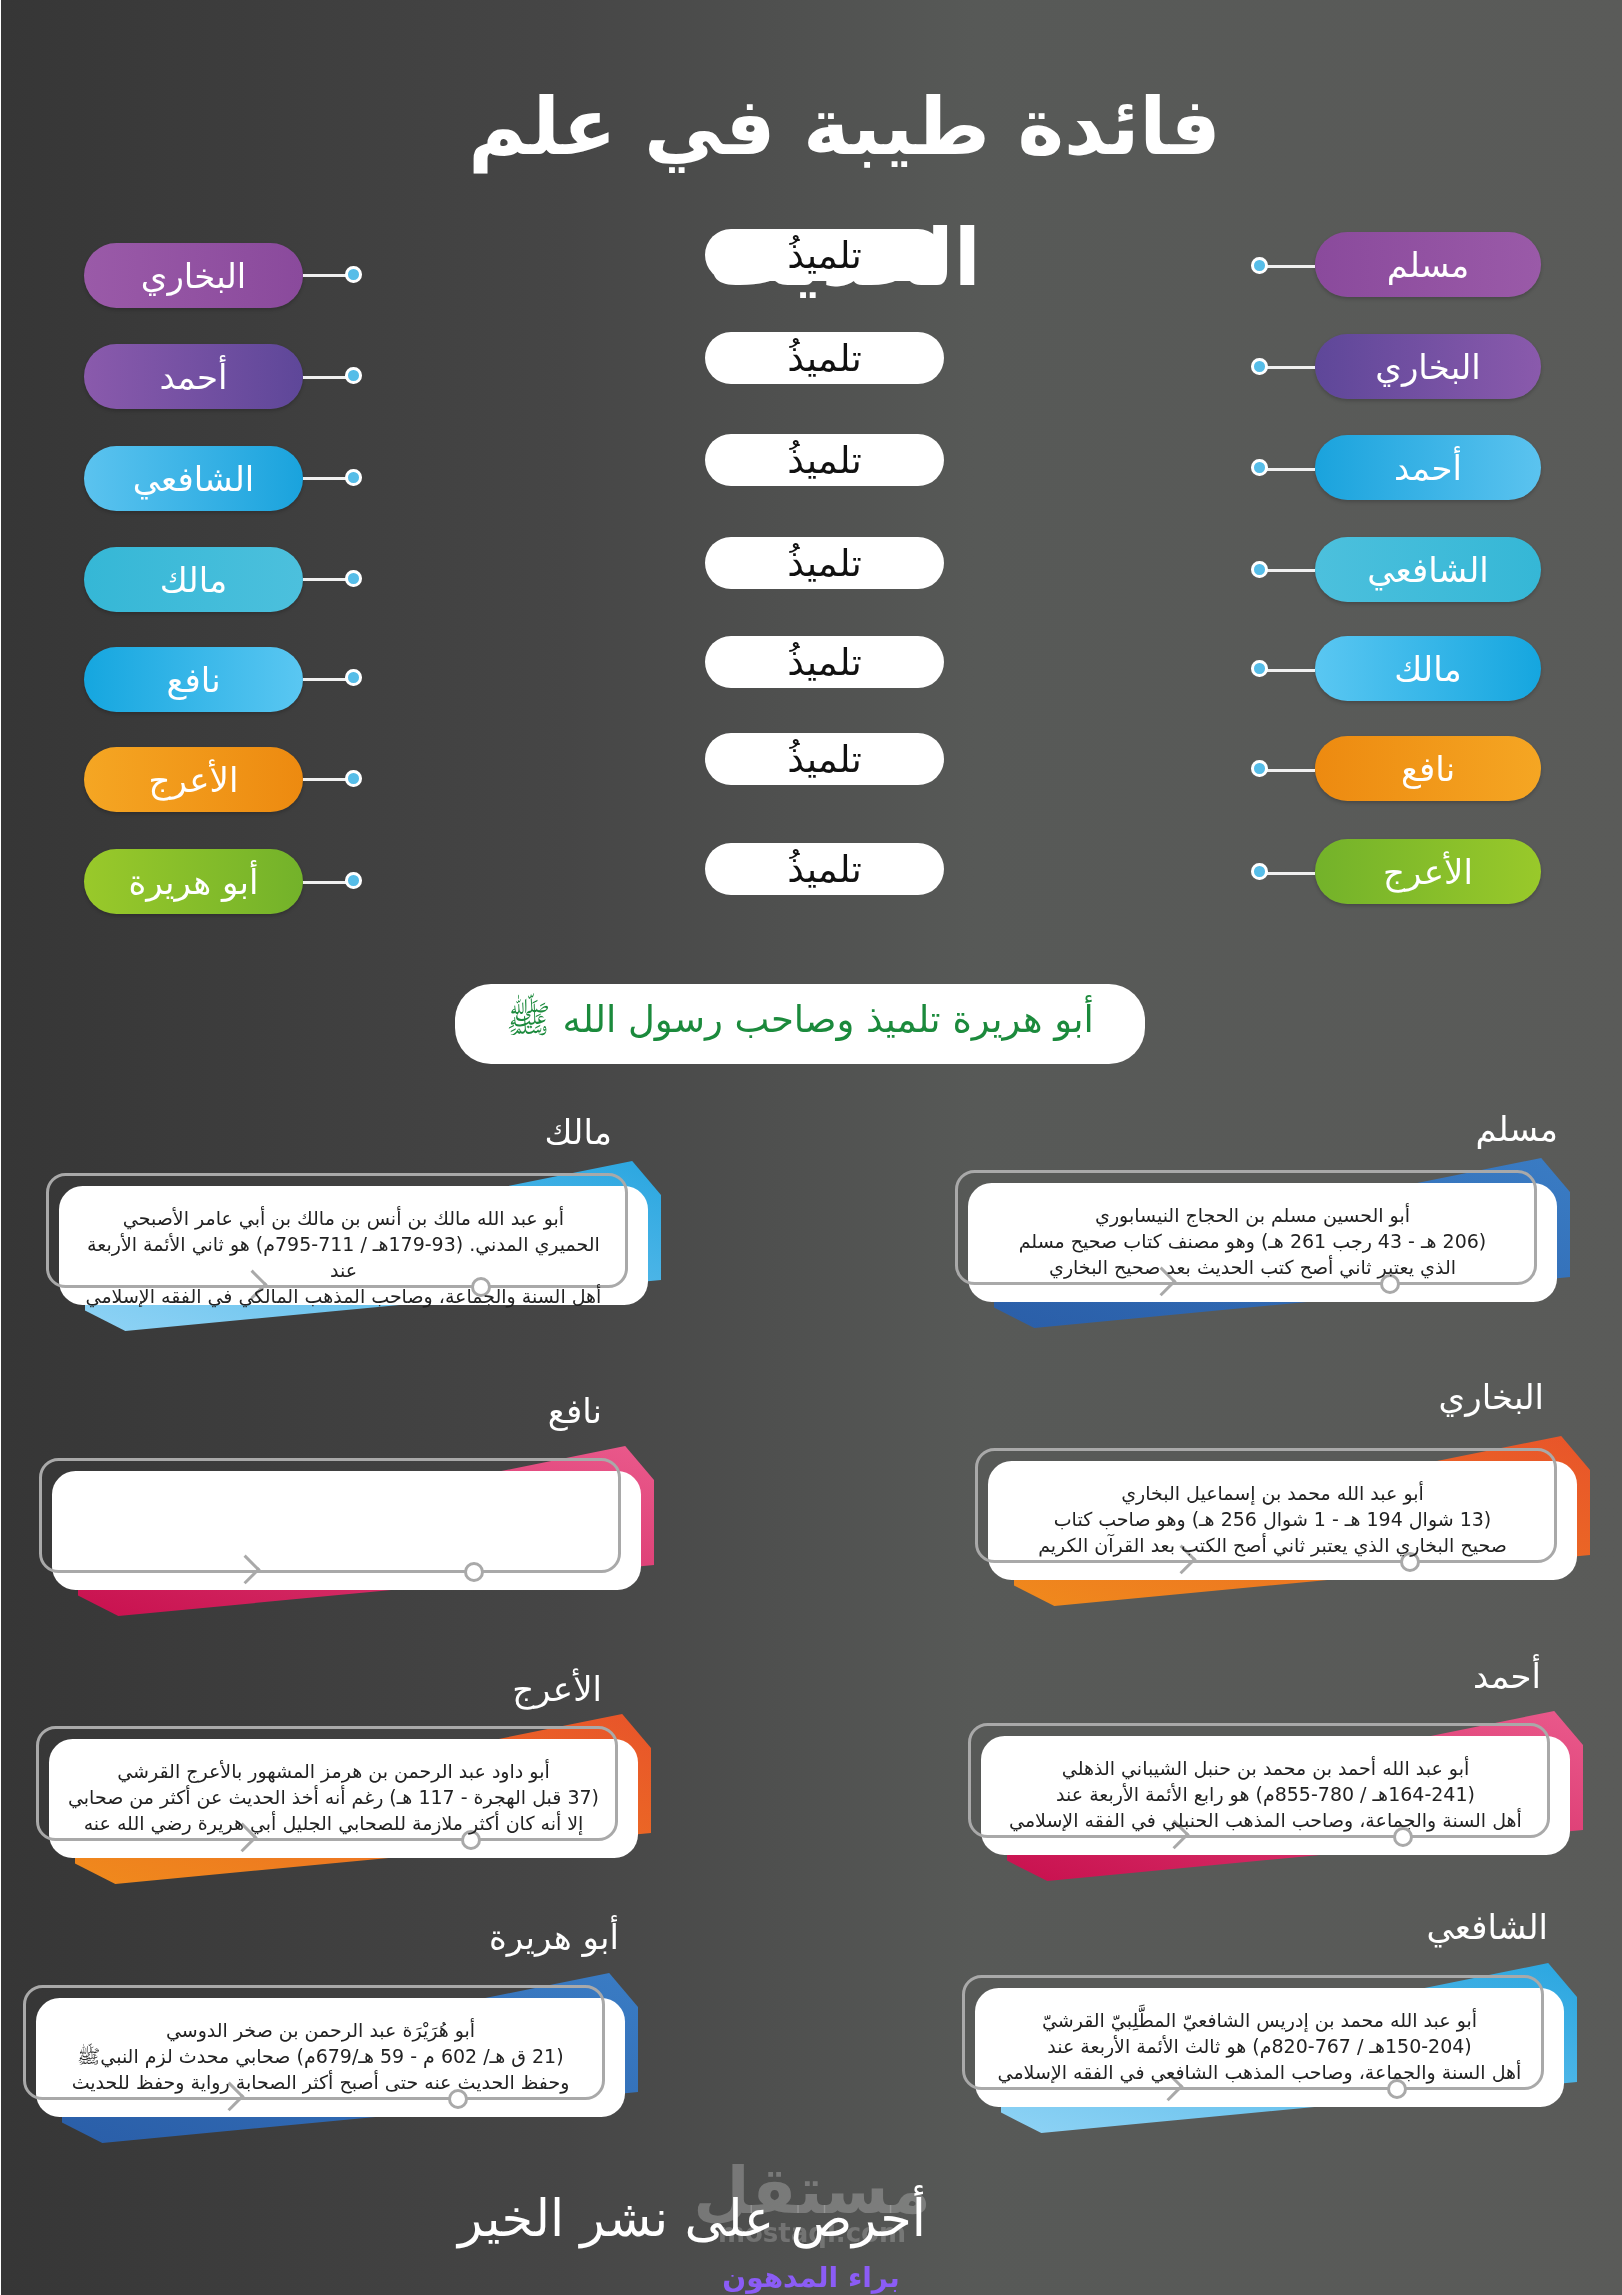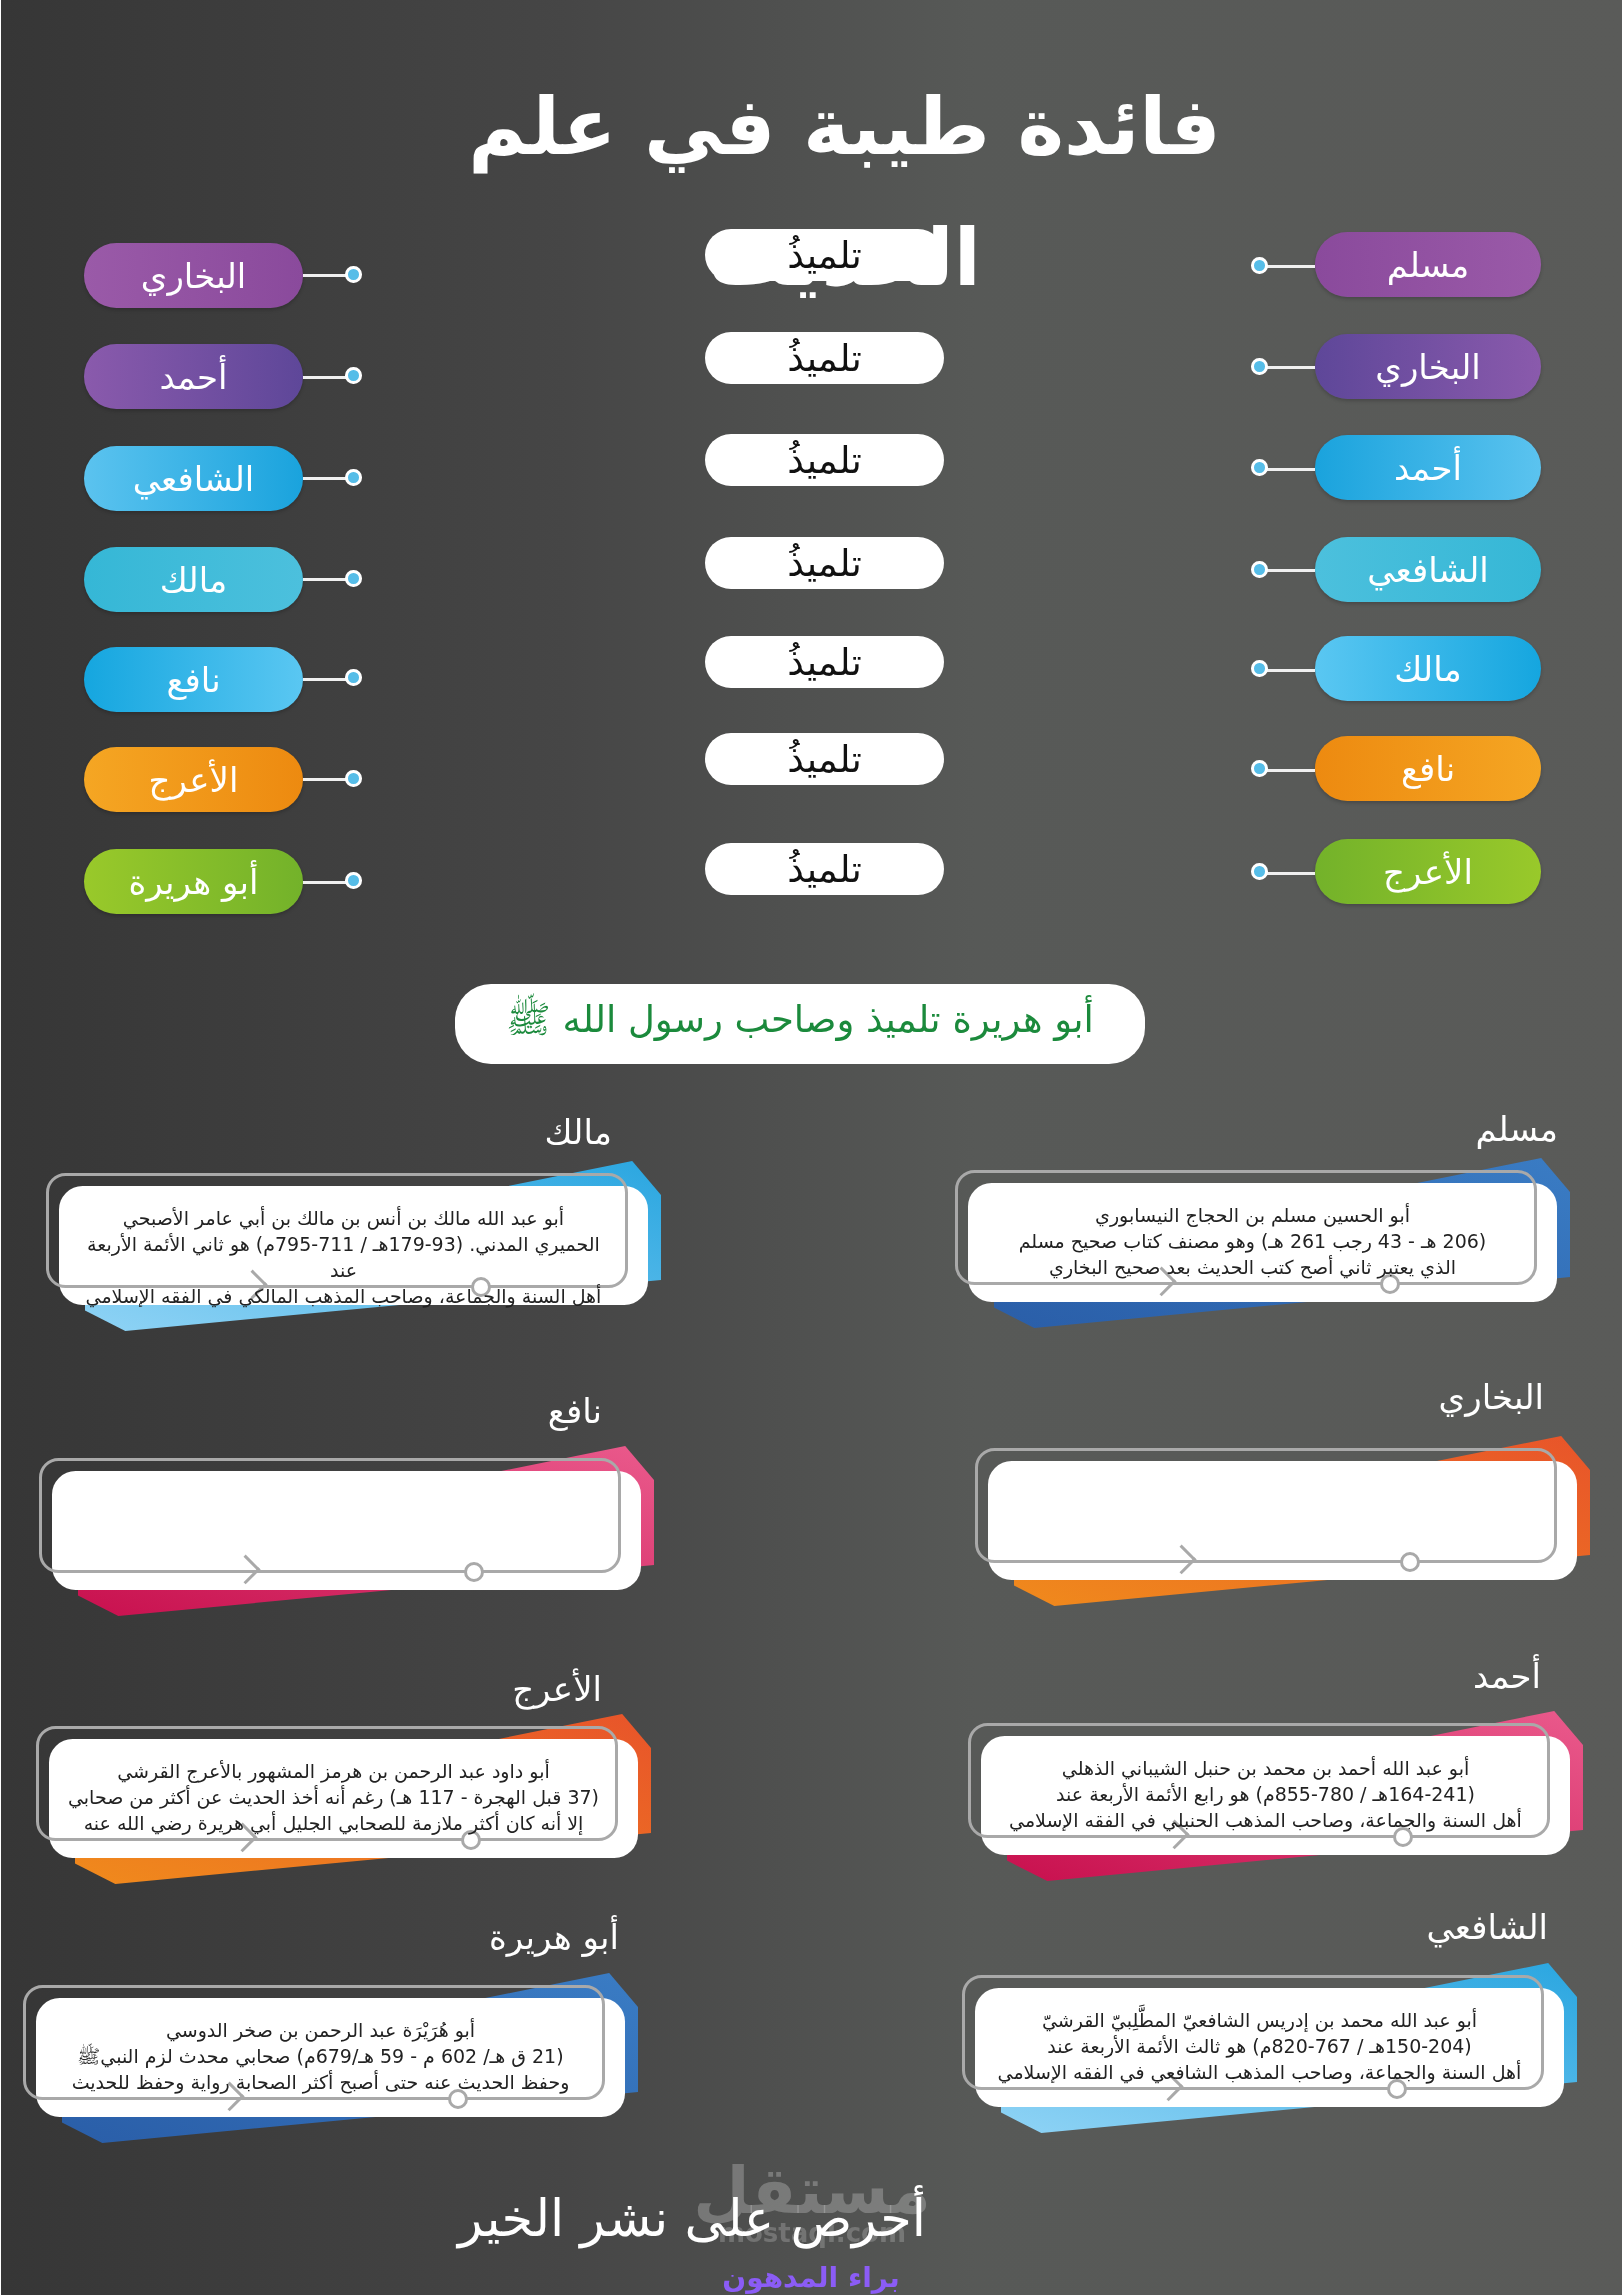--- a/index.html
+++ b/index.html
@@ -169,20 +169,23 @@
 الحميري المدني. (93-179هـ / 711-795م) هو ثاني الأئمة الأربعة عند
 أهل السنة والجماعة، وصاحب المذهب المالكي في الفقه الإسلامي</div>
     </div>
     <div class="card-title" style="right: 79px; top: 1377px;">البخاري</div>
     <div class="card-wrap" style="left: 975px; top: 1436px; direction: ltr;">
       <div class="card-accent" style="background:linear-gradient(200deg, #e8542a, #f08a1c);"></div>
       <div class="card-white"></div>
       <div class="card-outline"></div>
       <div class="card-arrow"></div>
       <div class="card-ring"></div>
+      <div class="card-text" style="direction:rtl;">أبو عبد الله محمد بن إسماعيل البخاري
+(13 شوال 194 هـ - 1 شوال 256 هـ) وهو صاحب كتاب
+صحيح البخاري الذي يعتبر ثاني أصح الكتب بعد القرآن الكريم</div>
     </div>
     <div class="card-title" style="right: 1021px; top: 1391px;">نافع</div>
     <div class="card-wrap" style="left: 39px; top: 1446px; direction: ltr;">
       <div class="card-accent" style="background:linear-gradient(200deg, #ea5a8c, #c8104e);"></div>
       <div class="card-white"></div>
       <div class="card-outline"></div>
       <div class="card-arrow"></div>
       <div class="card-ring"></div>
     </div>
     <div class="card-title" style="right: 82px; top: 1656px;">أحمد</div>

